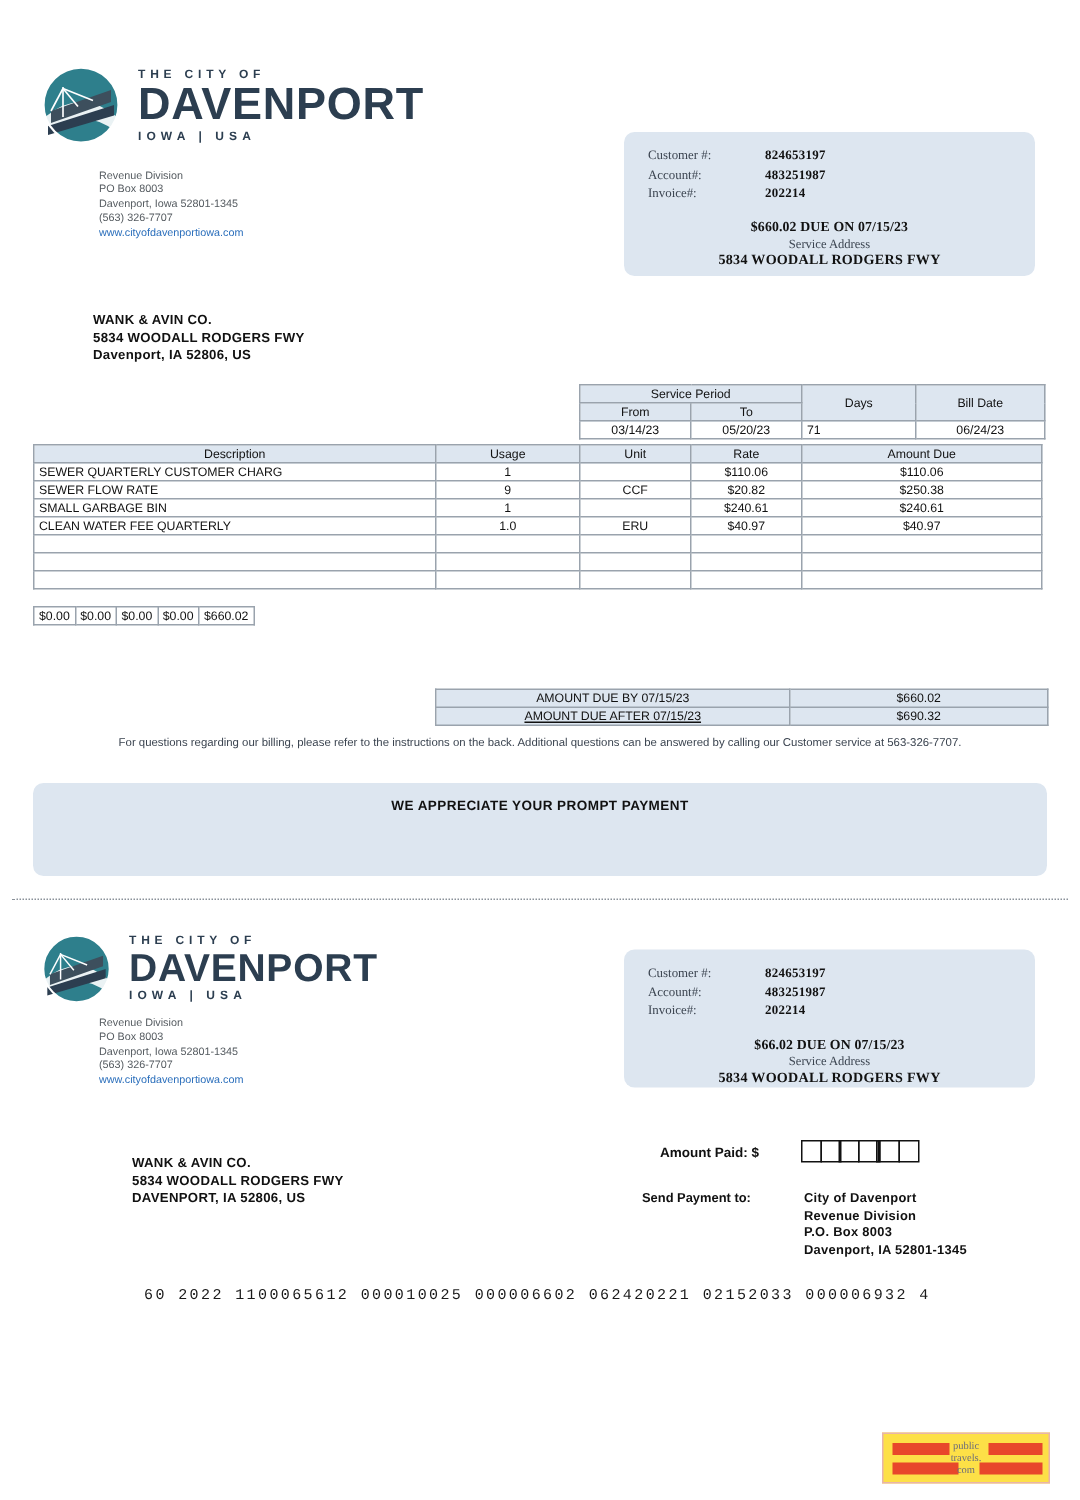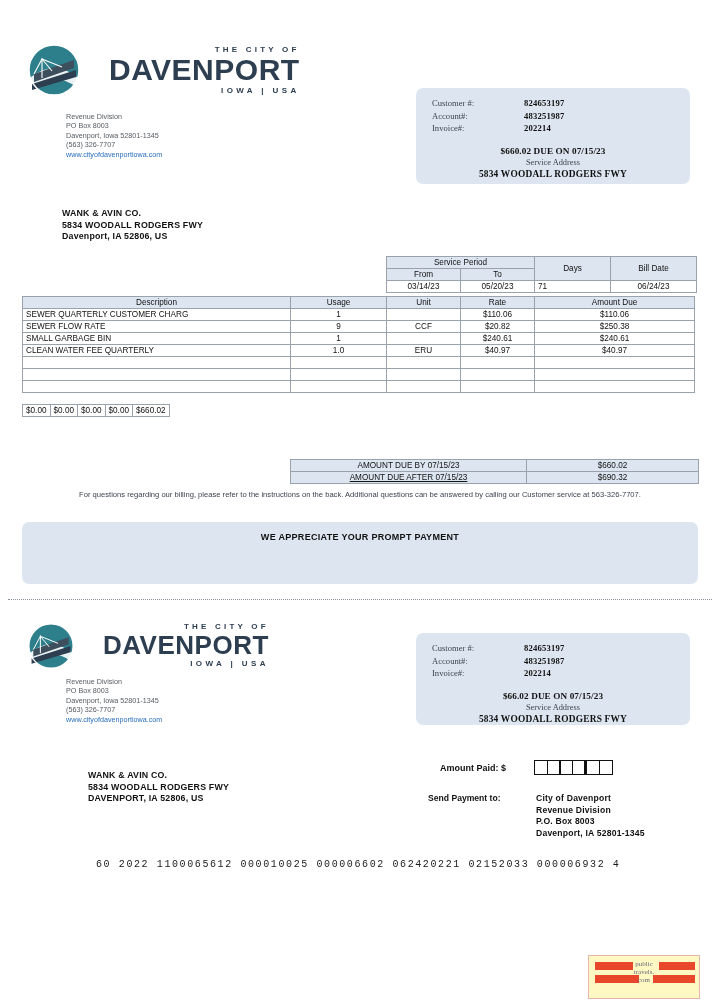--- a/index.html
+++ b/index.html
@@ -11,21 +11,21 @@
     font-family: "Liberation Sans", sans-serif;
     color: #1a1a1a;
     position: relative;
     overflow: hidden;
   }
   .page { position: relative; width: 720px; height: 1000px; }
 
   
   .logo-row { position: absolute; left: 28px; top: 44px; display: flex; align-items: center; }
   .logo-mark { width: 52px; height: 52px; flex: 0 0 52px; }
-  .logo-words { margin-left: 29px; text-align: right; }
+  .logo-words { margin-left: 12px; }
   .logo-top {
     font-size: 8px; letter-spacing: 3.2px; color: #2c3e50;
     font-weight: bold; line-height: 10px;
   }
   .logo-main {
     font-size: 30px; font-weight: bold; letter-spacing: 0.5px;
     color: #2c3e50; line-height: 30px; font-family: "Liberation Sans", sans-serif;
   }
   .logo-bottom {
     font-size: 8px; letter-spacing: 3.4px; color: #2c3e50;
@@ -41,21 +41,21 @@
 
   
   .info-box {
     position: absolute; background: #dde6f0; border-radius: 7px; font-family: Liberation Serif, serif;
   }
   .info-box.top { left: 416px; top: 88px; width: 274px; height: 96px; }
   .info-box.bottom { left: 416px; top: 633px; width: 274px; height: 92px; }
   .info-grid { padding: 9px 0 0 16px; font-size: 8.6px; color: #3b4450; }
   .info-line { display: flex; line-height: 12.5px; }
   .info-label { width: 78px; }
-  .info-val { font-weight: bold; color: #111; letter-spacing: 0.2px; margin-left: 14px; }
+  .info-val { font-weight: bold; color: #111; letter-spacing: 0.2px; }
   .info-due {
     text-align: center; font-weight: bold; font-size: 9.2px;
     color: #111; margin-top: 11px; letter-spacing: 0.1px;
   }
   .info-svc { text-align: center; font-size: 8.4px; color: #3b4450; margin-top: 2px; }
   .info-addr {
     text-align: center; font-weight: bold; font-size: 9.4px;
     color: #111; margin-top: 2px; letter-spacing: 0.2px;
   }
 
@@ -141,21 +141,21 @@
   .scanline {
     position: absolute; left: 96px; top: 859px;
     font-family: "Liberation Mono", monospace;
     font-size: 10px; letter-spacing: 1.6px; color: #1a1a1a;
     white-space: pre;
   }
 
   
   .wm {
     position: absolute; left: 588px; top: 955px;
-    width: 112px; height: 44px; border: 1px solid #e8b4ab; background: #fef9c3;
+    width: 112px; height: 34px; border: 1px solid #e8b4ab; background: #fde047;
   }
   .wm-inner { position: relative; width: 100%; height: 100%; }
   .wm-bar { position: absolute; background: #e8472b; }
   .wm-txt {
     position: absolute; width: 100%; text-align: center;
     font-family: "Liberation Serif", serif; font-size: 7px;
     color: #6b6b7b; line-height: 8.5px;
   }
 </style>
 </head>

